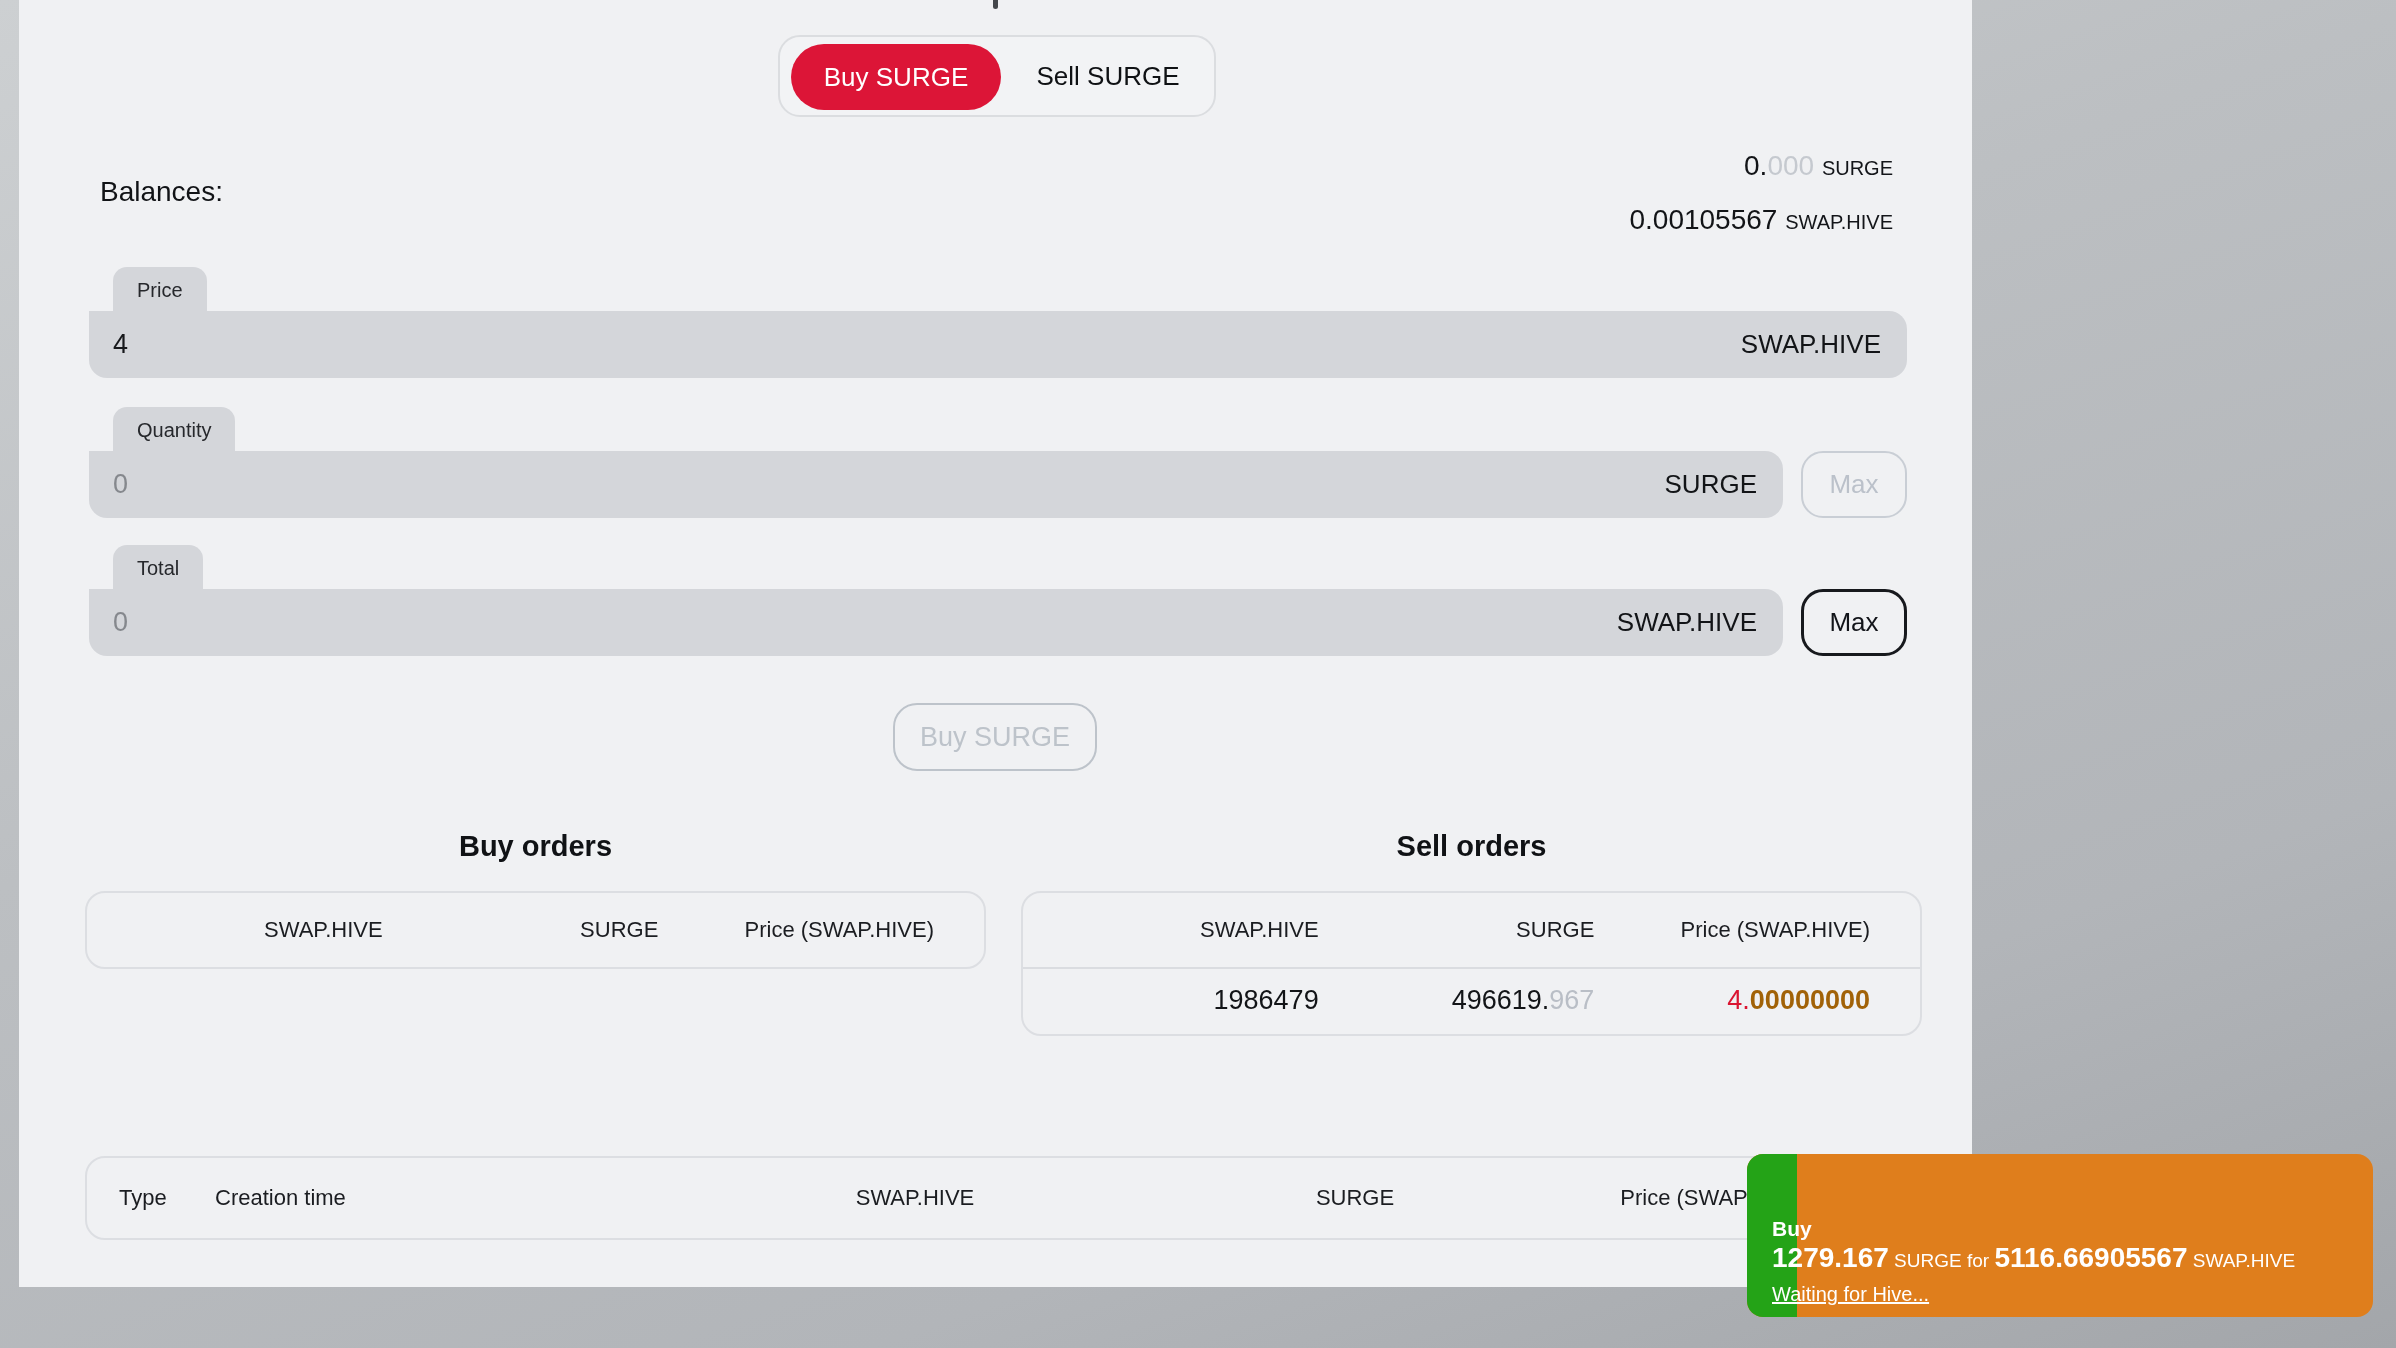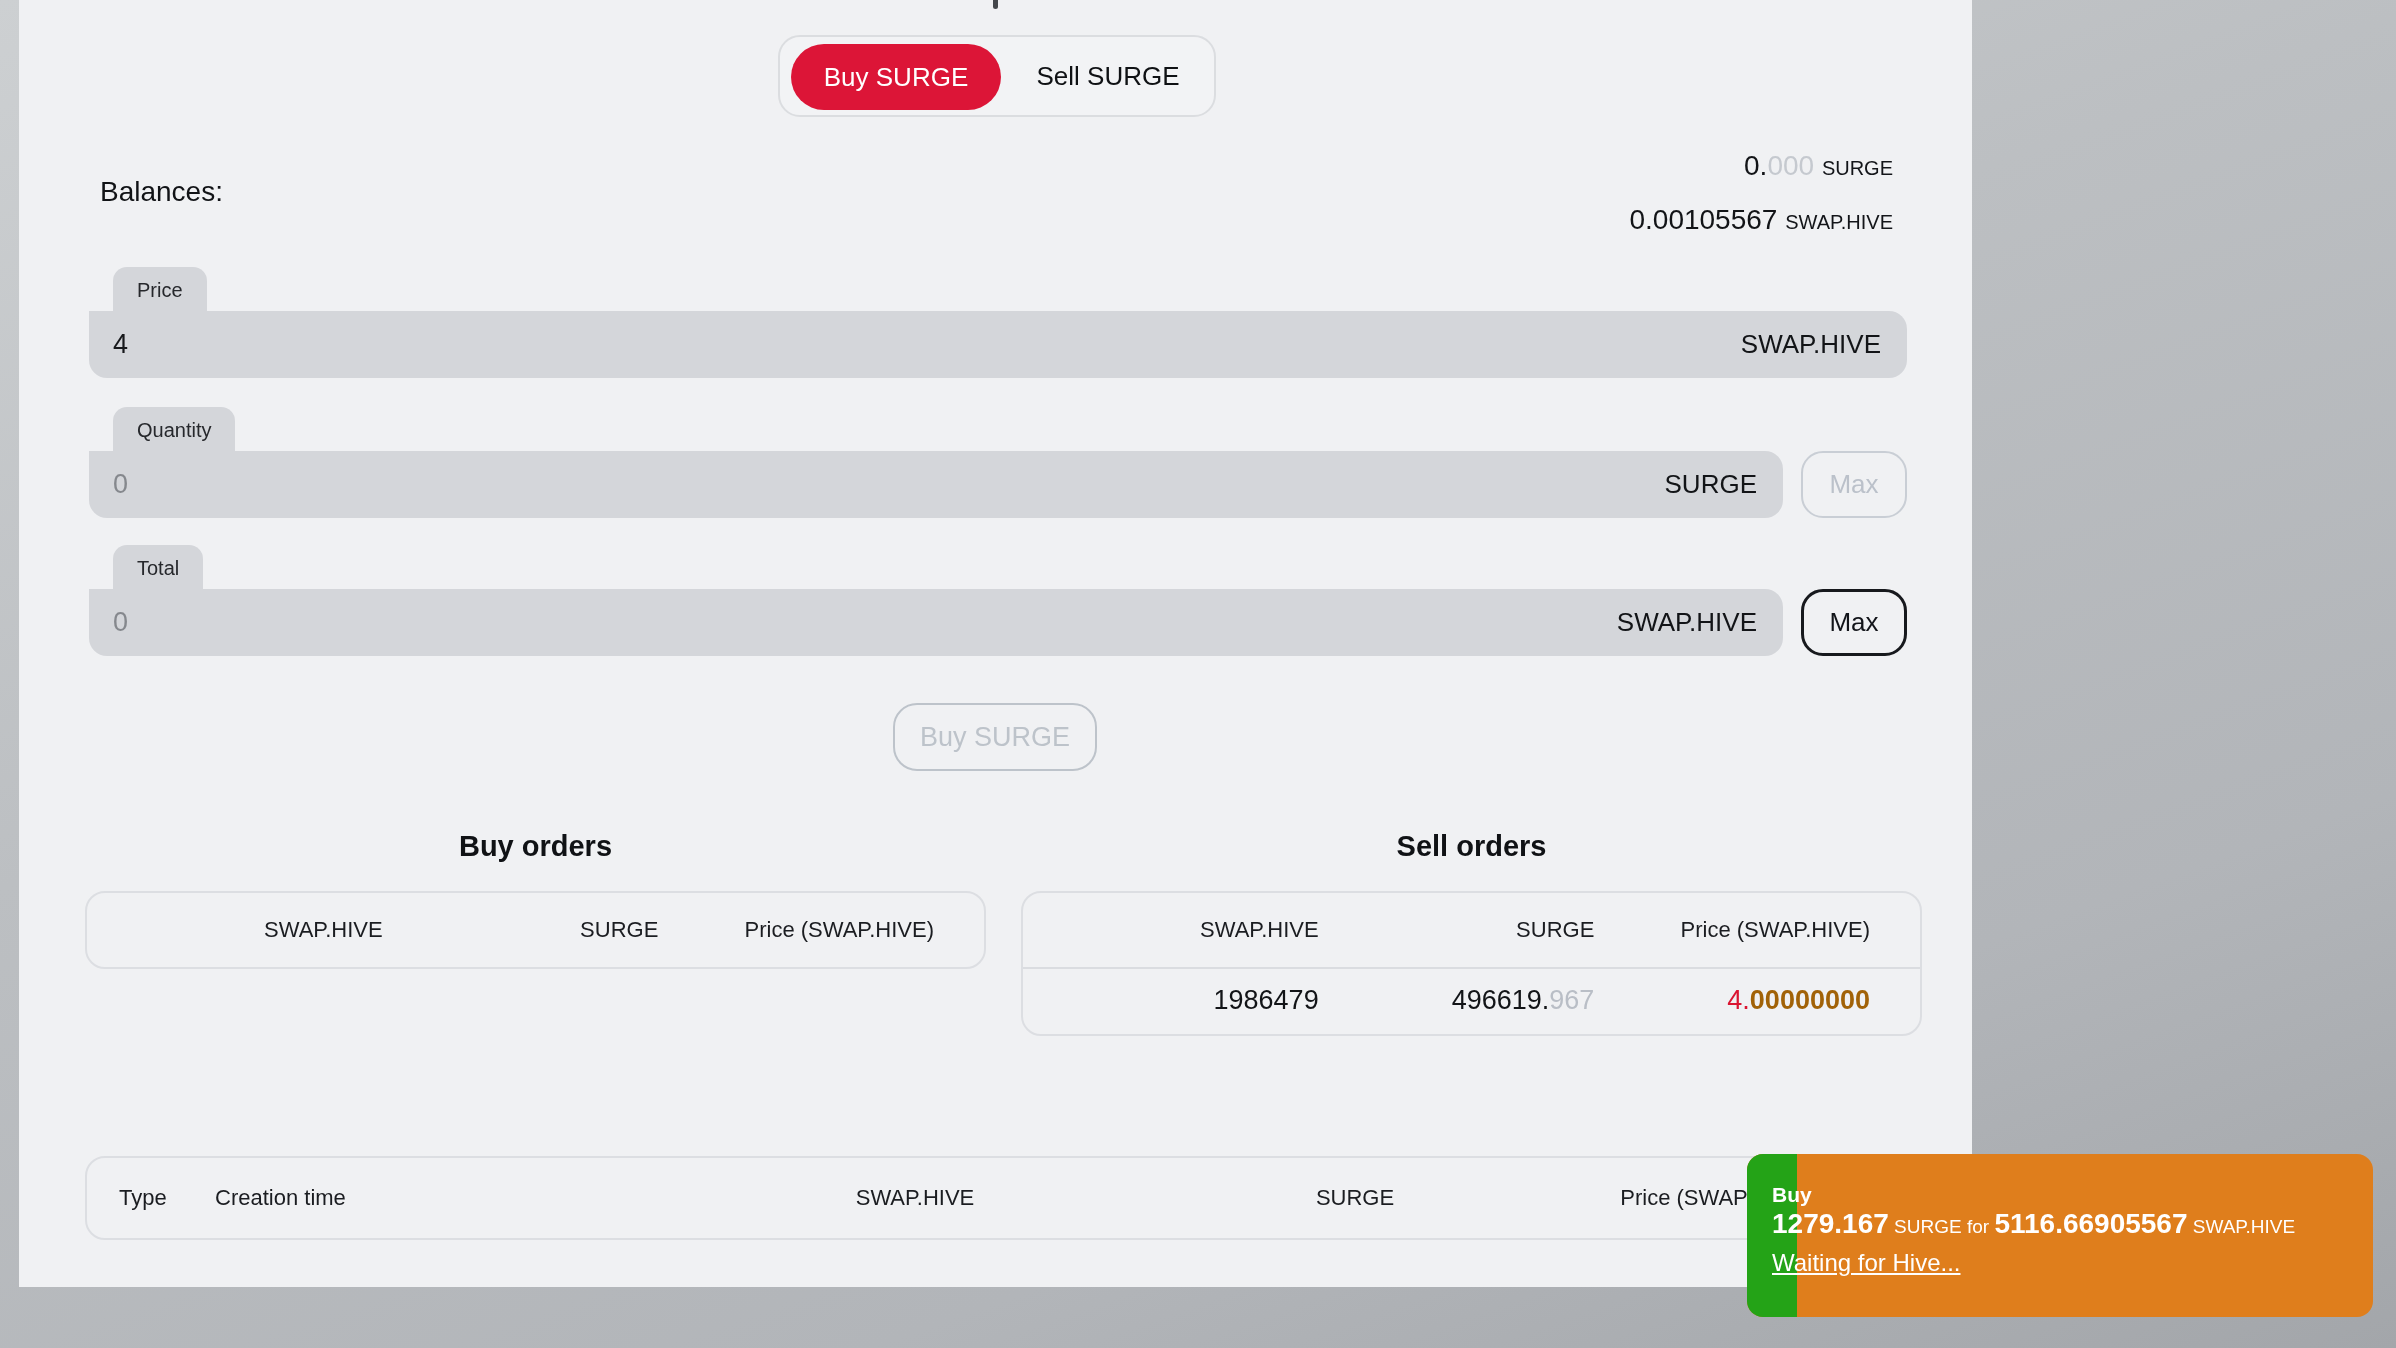--- a/index.html
+++ b/index.html
@@ -123,25 +123,25 @@
   }
   .open-head .c { text-align: center; }
 
   
   .toast {
     position: absolute; left: 1747px; top: 1154px; width: 626px; height: 163px;
     background: #df7e1c; border-radius: 16px; overflow: hidden; color: #ffffff;
   }
   .toast-stripe { position: absolute; left: 0; top: 0; width: 50px; height: 100%; background: #24a317; }
   .toast-content { position: relative; padding: 28px 0 0 25px; }
-  .toast-type { font-size: 21px; font-weight: 600; line-height: 26px; }
+  .toast-type { font-size: 21px; font-weight: 600; line-height: 26px; margin-top: 34px; }
   .toast-line { font-size: 19px; white-space: nowrap; }
   .toast-big  { font-size: 28px; font-weight: 600; }
   .toast-link {
-    display: inline-block; margin-top: 9px; font-size: 24px; font-weight: 500;
+    display: inline-block; margin-top: 9px; font-size: 20px; font-weight: 500;
     color: #ffffff; text-decoration: underline; cursor: pointer;
   }
 </style>
 </head>
 <body>
 
 <div class="content">
 
   <div class="speck"></div>
 

